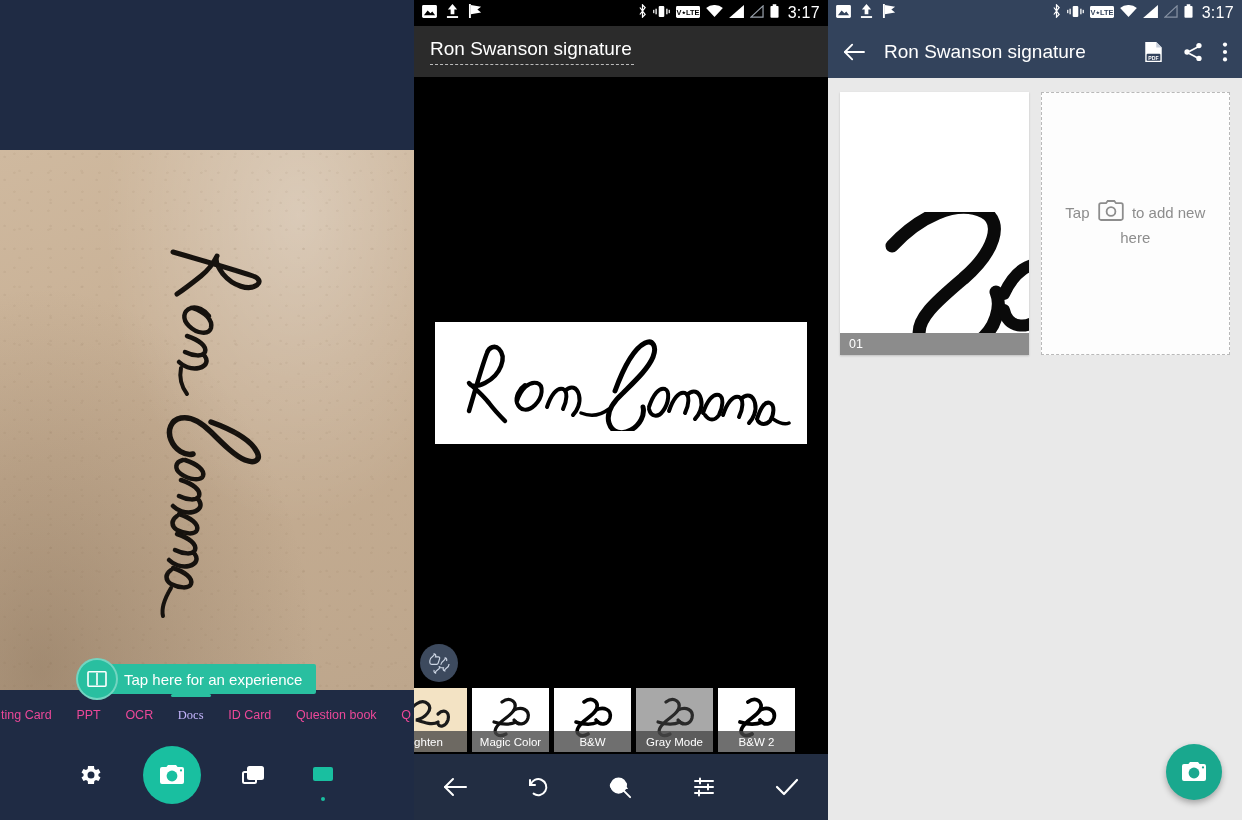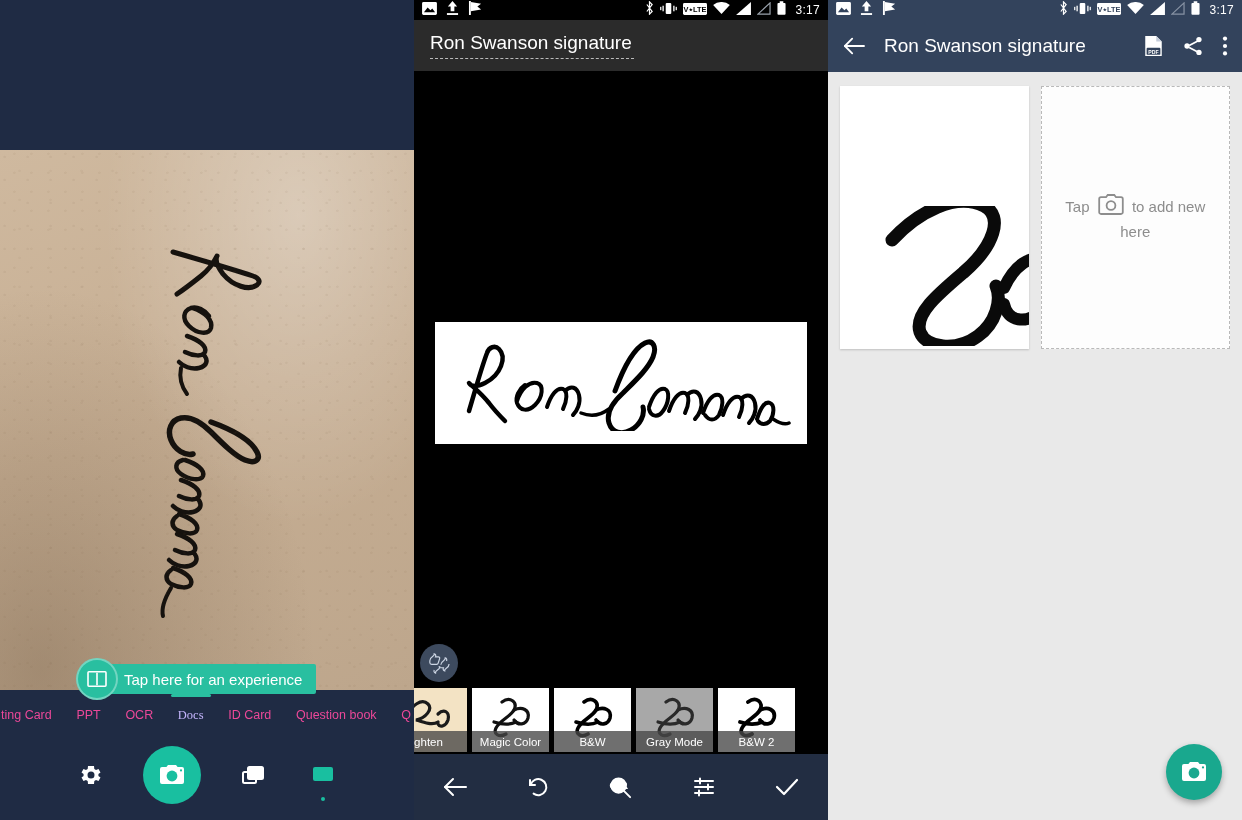--- a/index.html
+++ b/index.html
@@ -7,28 +7,28 @@
     width: 1242px; height: 820px;
     background: #000;
     font-family: "Liberation Sans", sans-serif;
     overflow: hidden;
   }
   .screens { display: flex; width: 1242px; height: 820px; }
   .panel { width: 414px; height: 820px; position: relative; overflow: hidden; }
 
   
   .statusbar {
-    height: 20px; display: flex; align-items: center;
+    height: 26px; display: flex; align-items: center;
     padding: 4px 8px; position: relative; z-index: 30;
   }
   .sb-dark { background: #000; }
   .sb-slate { background: #33435c; }
   .sb-left { display: flex; align-items: center; gap: 9px; }
   .sb-right { display: flex; align-items: center; gap: 6px; margin-left: auto; }
-  .sb-time { color: #fff; font-size: 12px; letter-spacing: .3px; margin-left: 3px; }
+  .sb-time { color: #fff; font-size: 16px; letter-spacing: .3px; margin-left: 3px; }
   .ic { display: inline-block; }
 
   
   .p1 { background: #1f2b44; }
   .p1-top { height: 124px; background: #1f2b44; }
   .viewfinder {
     position: absolute; left: 0; top: 150px; width: 414px; height: 540px;
     background:
       radial-gradient(ellipse at 72% 12%, rgba(255,255,255,.30), rgba(255,255,255,0) 46%),
       radial-gradient(ellipse at 10% 96%, rgba(90,68,46,.30), rgba(0,0,0,0) 52%),
@@ -548,20 +548,21 @@
     <div class="p3-grid">
       <div class="page-card">
         <svg viewBox="0 0 260 140" xmlns="http://www.w3.org/2000/svg">
           <g fill="none" stroke="#0a0a0a" stroke-linecap="round" stroke-linejoin="round">
             <path d="M40 34 C66 6 104 -14 132 0 C152 10 142 40 112 66 C86 88 62 108 68 126 C74 142 104 146 126 130 C144 117 150 94 144 80" stroke-width="13"></path>
             <path d="M152 82 C162 60 178 48 194 54 C208 60 206 90 188 106 C174 118 156 116 152 98" stroke-width="12"></path>
             <path d="M206 102 C214 76 228 62 242 68 C254 74 252 98 242 112" stroke-width="12"></path>
             <path d="M246 72 C258 62 272 68 276 84" stroke-width="12"></path>
           </g>
         </svg>
+        <div class="page-num">01</div>
       </div>
 
       <div class="add-card">
         <div class="add-txt">
           <span>Tap</span>
           <span class="cam-inline">
             <svg width="30" height="24" viewBox="0 0 30 24" fill="none" stroke="#8d8d8d" stroke-width="1.8">
               <path d="M10 4.2l1.7-2.2h6.6L20 4.2h5A1.8 1.8 0 0126.8 6v13.2A1.8 1.8 0 0125 21H5a1.8 1.8 0 01-1.8-1.8V6A1.8 1.8 0 015 4.2z"></path>
               <circle cx="15" cy="12.5" r="4.4"></circle>
             </svg>

